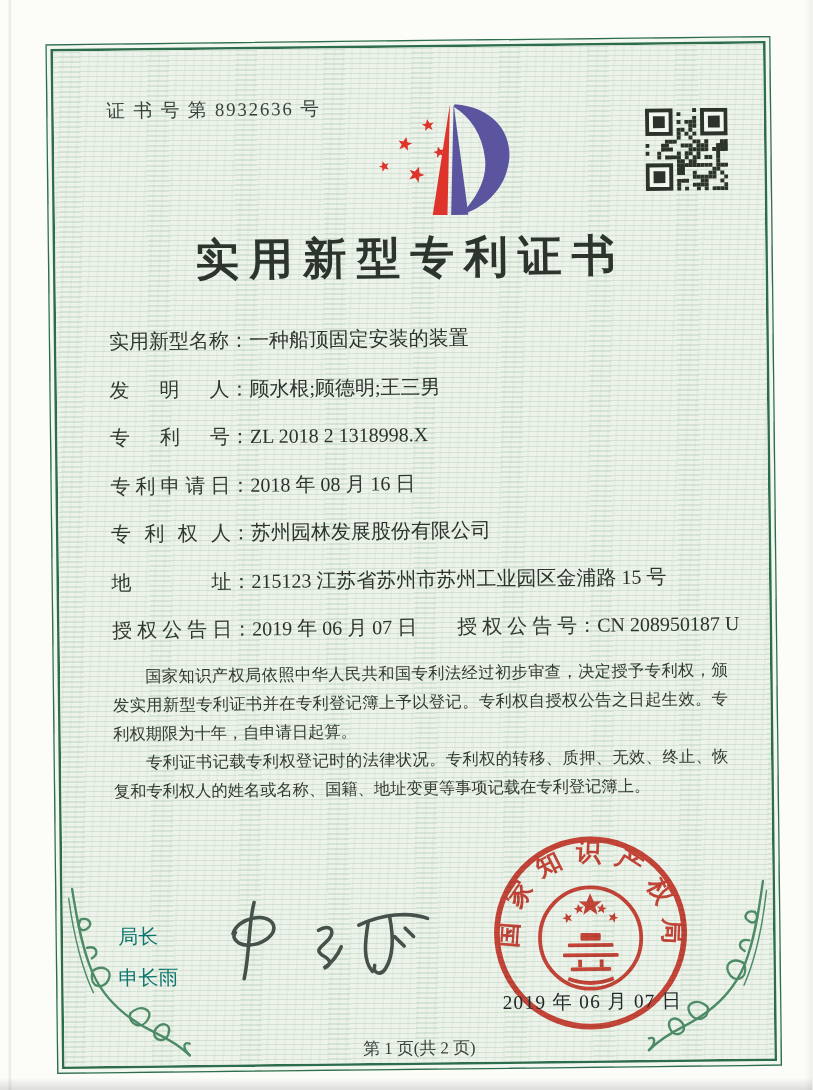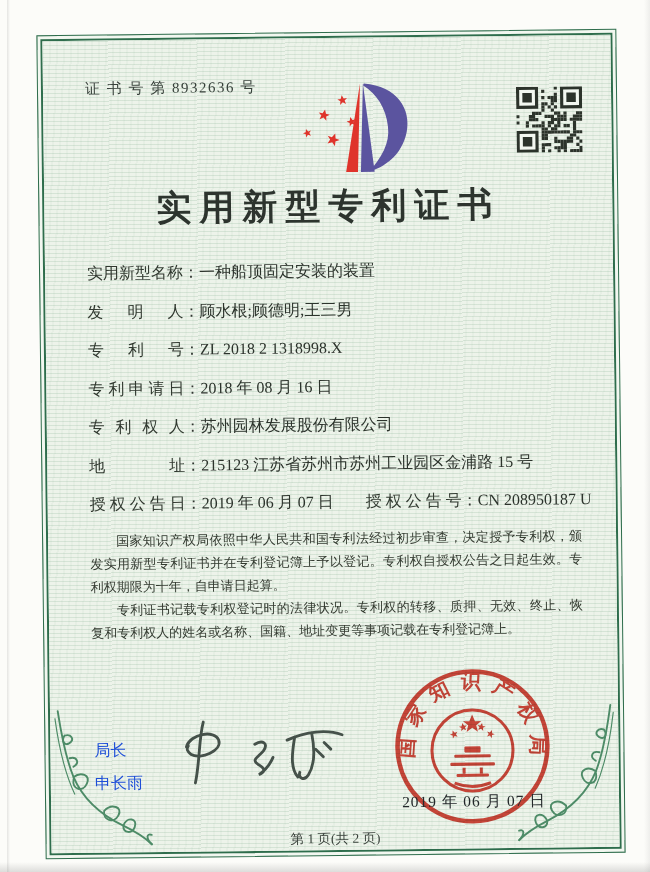--- a/index.html
+++ b/index.html
@@ -53,21 +53,21 @@
   .fvalue{color:#2c332c;}
   .pair{display:inline-block;}
   .pair-first{width:276px;}
 
   .paragraphs{
     position:absolute;left:47px;top:494px;width:492px;
     font-size:13px;line-height:23px;text-align:justify;color:#333a30;
   }
   .paragraphs p{margin:0;text-indent:2em;}
 
-  .signer{position:absolute;left:49px;top:698px;font-size:16px;line-height:33px;color:#1d4ed8;
+  .signer{position:absolute;left:49px;top:698px;font-size:16px;line-height:33px;color:#0f766e;
     font-family:"Liberation Sans","DejaVu Sans",sans-serif;}
   .signature-svg{position:absolute;left:122px;top:678px;width:190px;height:80px;}
 
   .seal-svg{position:absolute;left:346px;top:634px;width:162px;height:162px;opacity:.93;
     mix-blend-mode:multiply;}
   .seal-date{position:absolute;left:356px;top:760px;font-size:15.5px;letter-spacing:1px;color:#23282a;}
 
   .flourish{position:absolute;width:104px;height:142px;}
   .flourish-br{right:7px;bottom:7px;}
   .flourish-bl{left:7px;bottom:7px;transform:scale(-1,1);}

